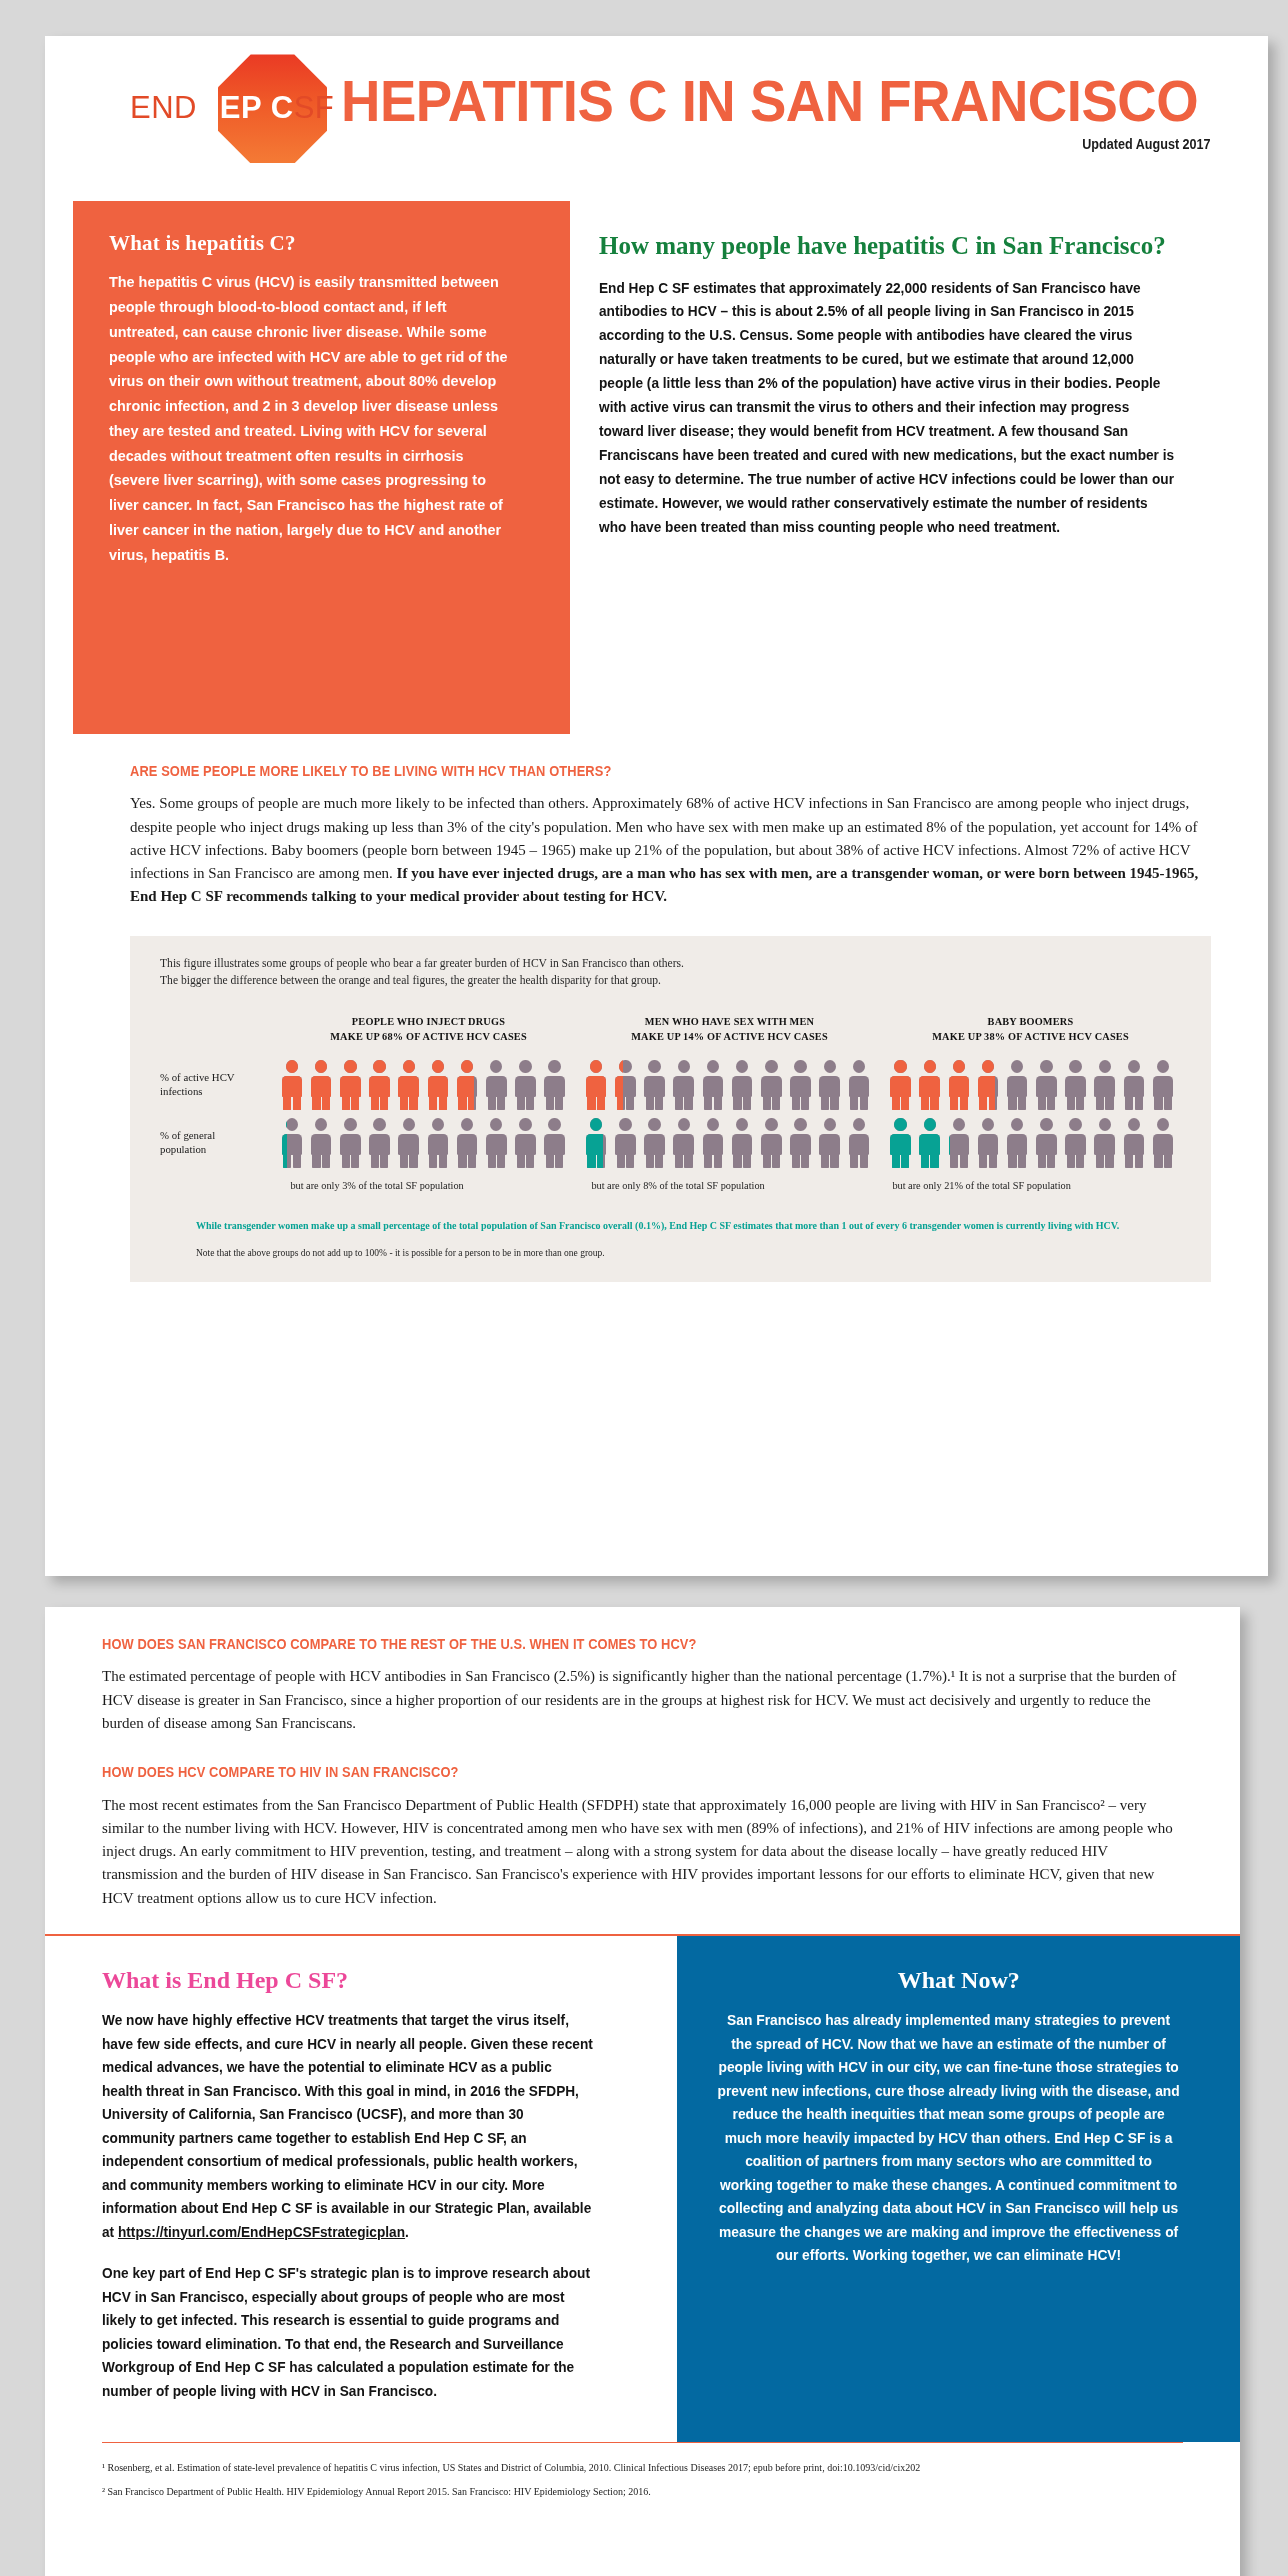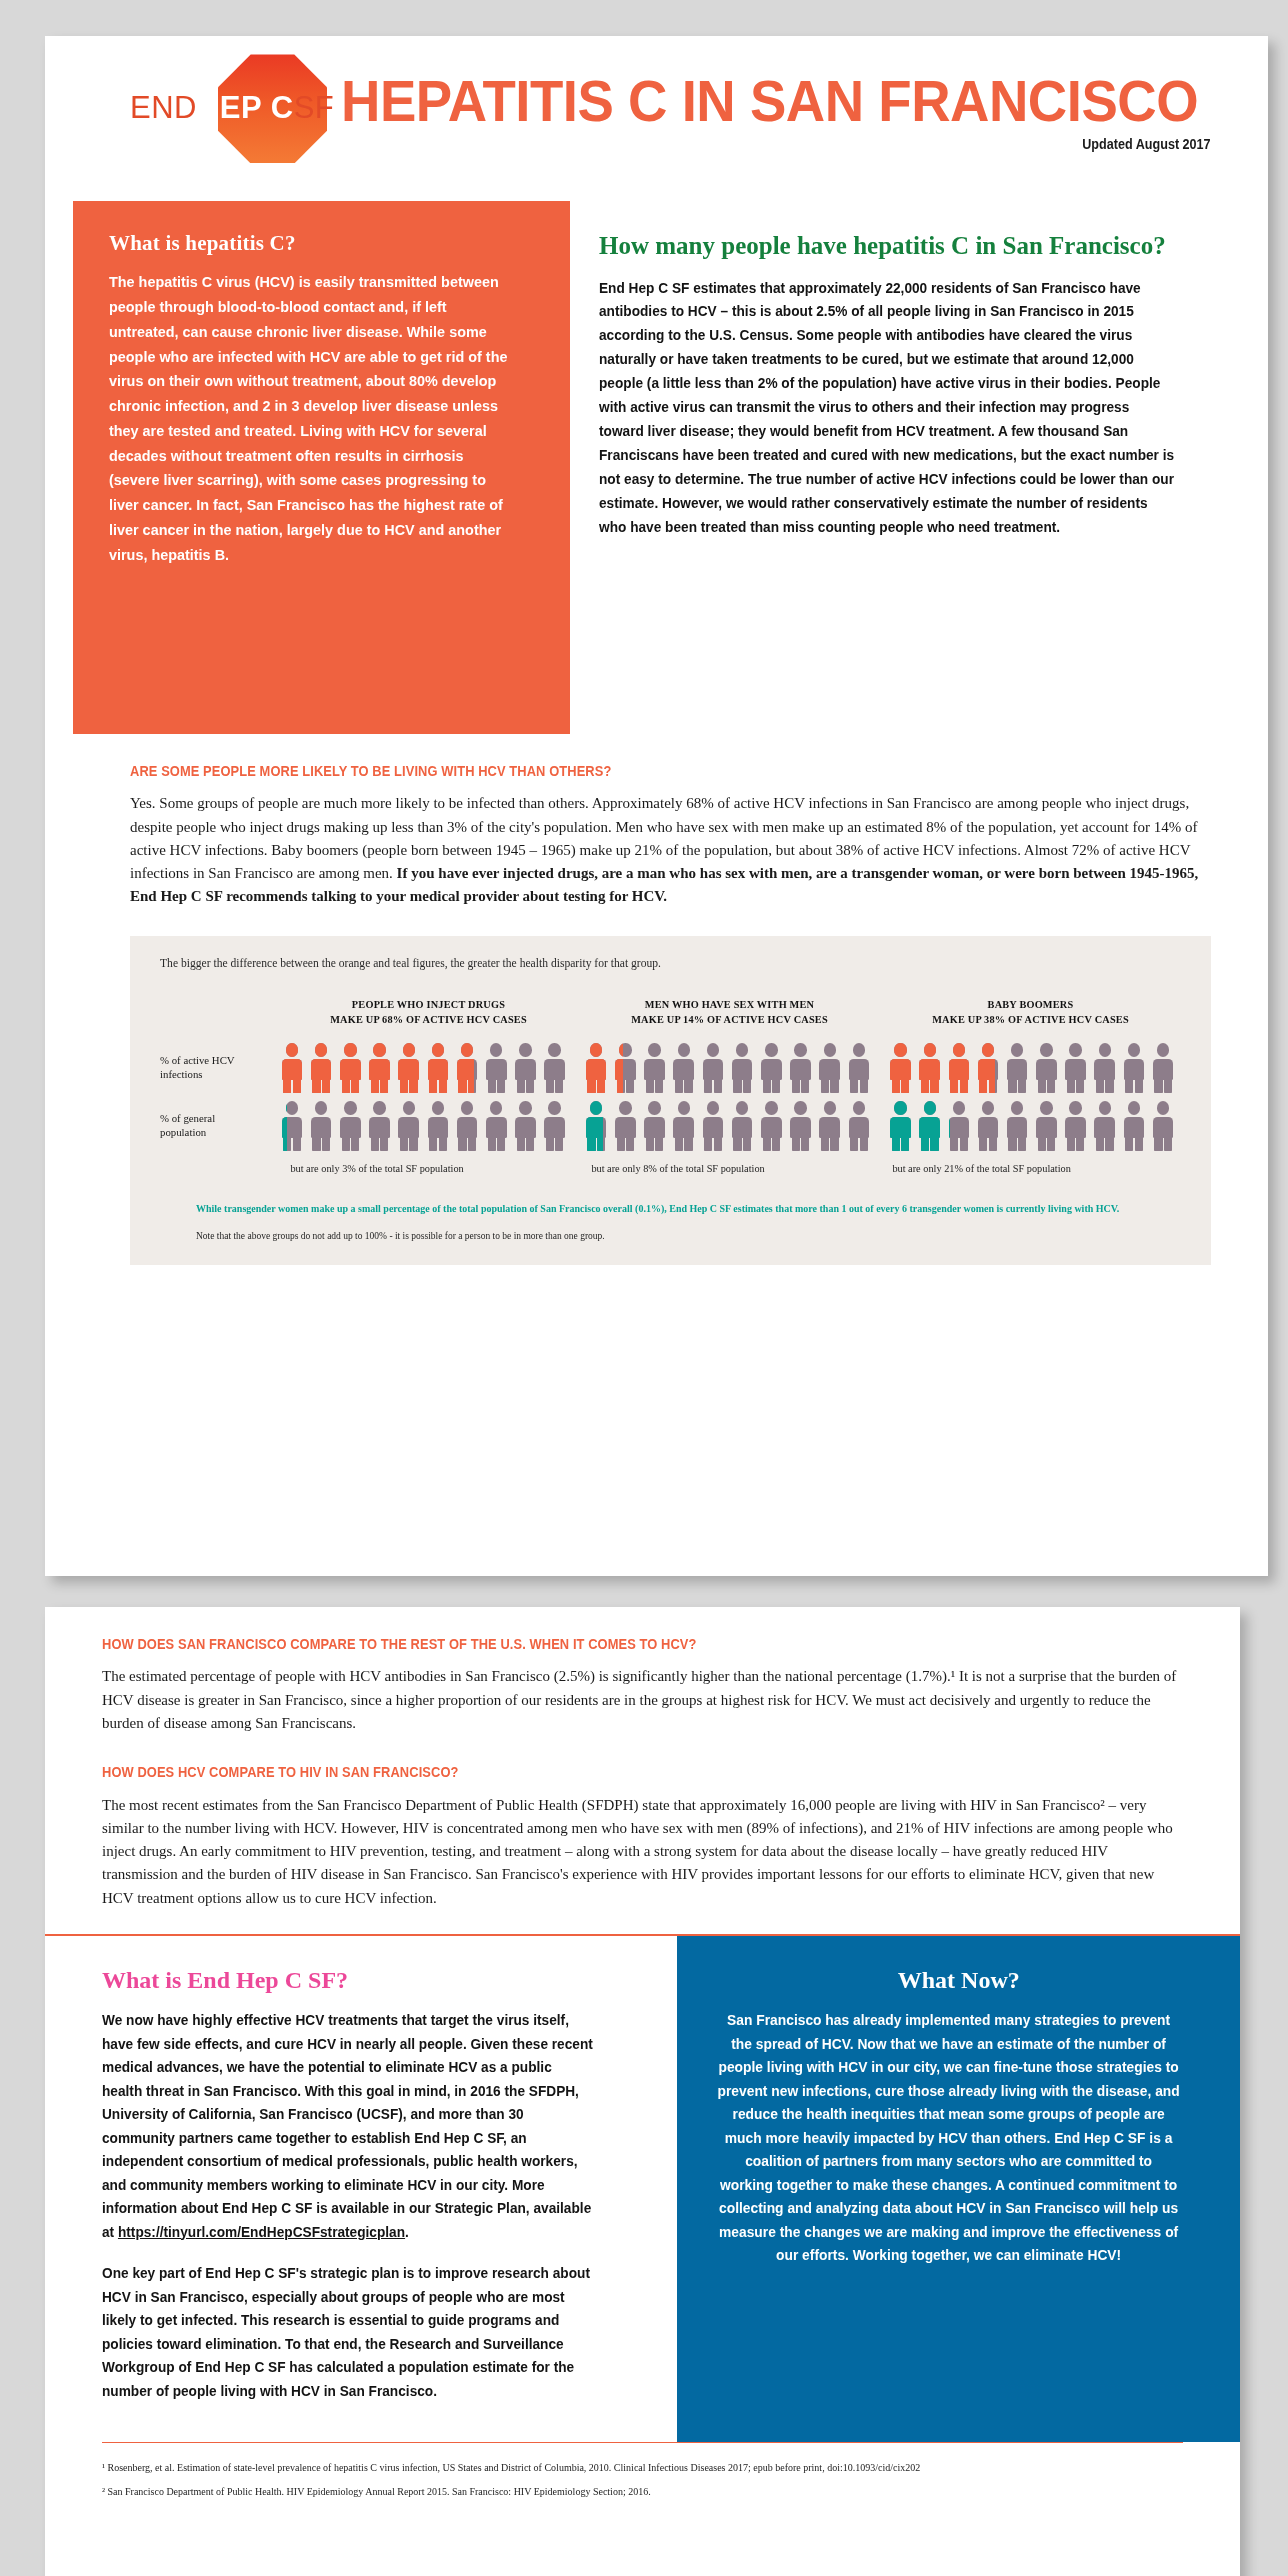--- a/index.html
+++ b/index.html
@@ -369,20 +369,21 @@
 
     <div class="spacer56"></div>
 
     <div class="sec">
       <div class="sec-head">ARE SOME PEOPLE MORE LIKELY TO BE LIVING WITH HCV THAN OTHERS?</div>
       <p class="sec-body"><span>Yes. Some groups of people are much more likely to be infected than others. Approximately 68% of active HCV infections in San Francisco are among people who inject drugs, despite people who inject drugs making up less than 3% of the city's population. Men who have sex with men make up an estimated 8% of the population, yet account for 14% of active HCV infections. Baby boomers (people born between 1945 – 1965) make up 21% of the population, but about 38% of active HCV infections. Almost 72% of active HCV infections in San Francisco are among men. </span><b>If you have ever injected drugs, are a man who has sex with men, are a transgender woman, or were born between 1945-1965, End Hep C SF recommends talking to your medical provider about testing for HCV.</b></p>
     </div>
 
     <div class="figure">
       <div class="fig-sub">
+        <div>This figure illustrates some groups of people who bear a far greater burden of HCV in San Francisco than others.</div>
         <div>The bigger the difference between the orange and teal figures, the greater the health disparity for that group.</div>
       </div>
 
       <div class="group-heads">
         <div class="ghead">
           <div>PEOPLE WHO INJECT DRUGS</div>
           <div>MAKE UP 68% OF ACTIVE HCV CASES</div>
         </div>
         <div class="ghead">
           <div>MEN WHO HAVE SEX WITH MEN</div>

